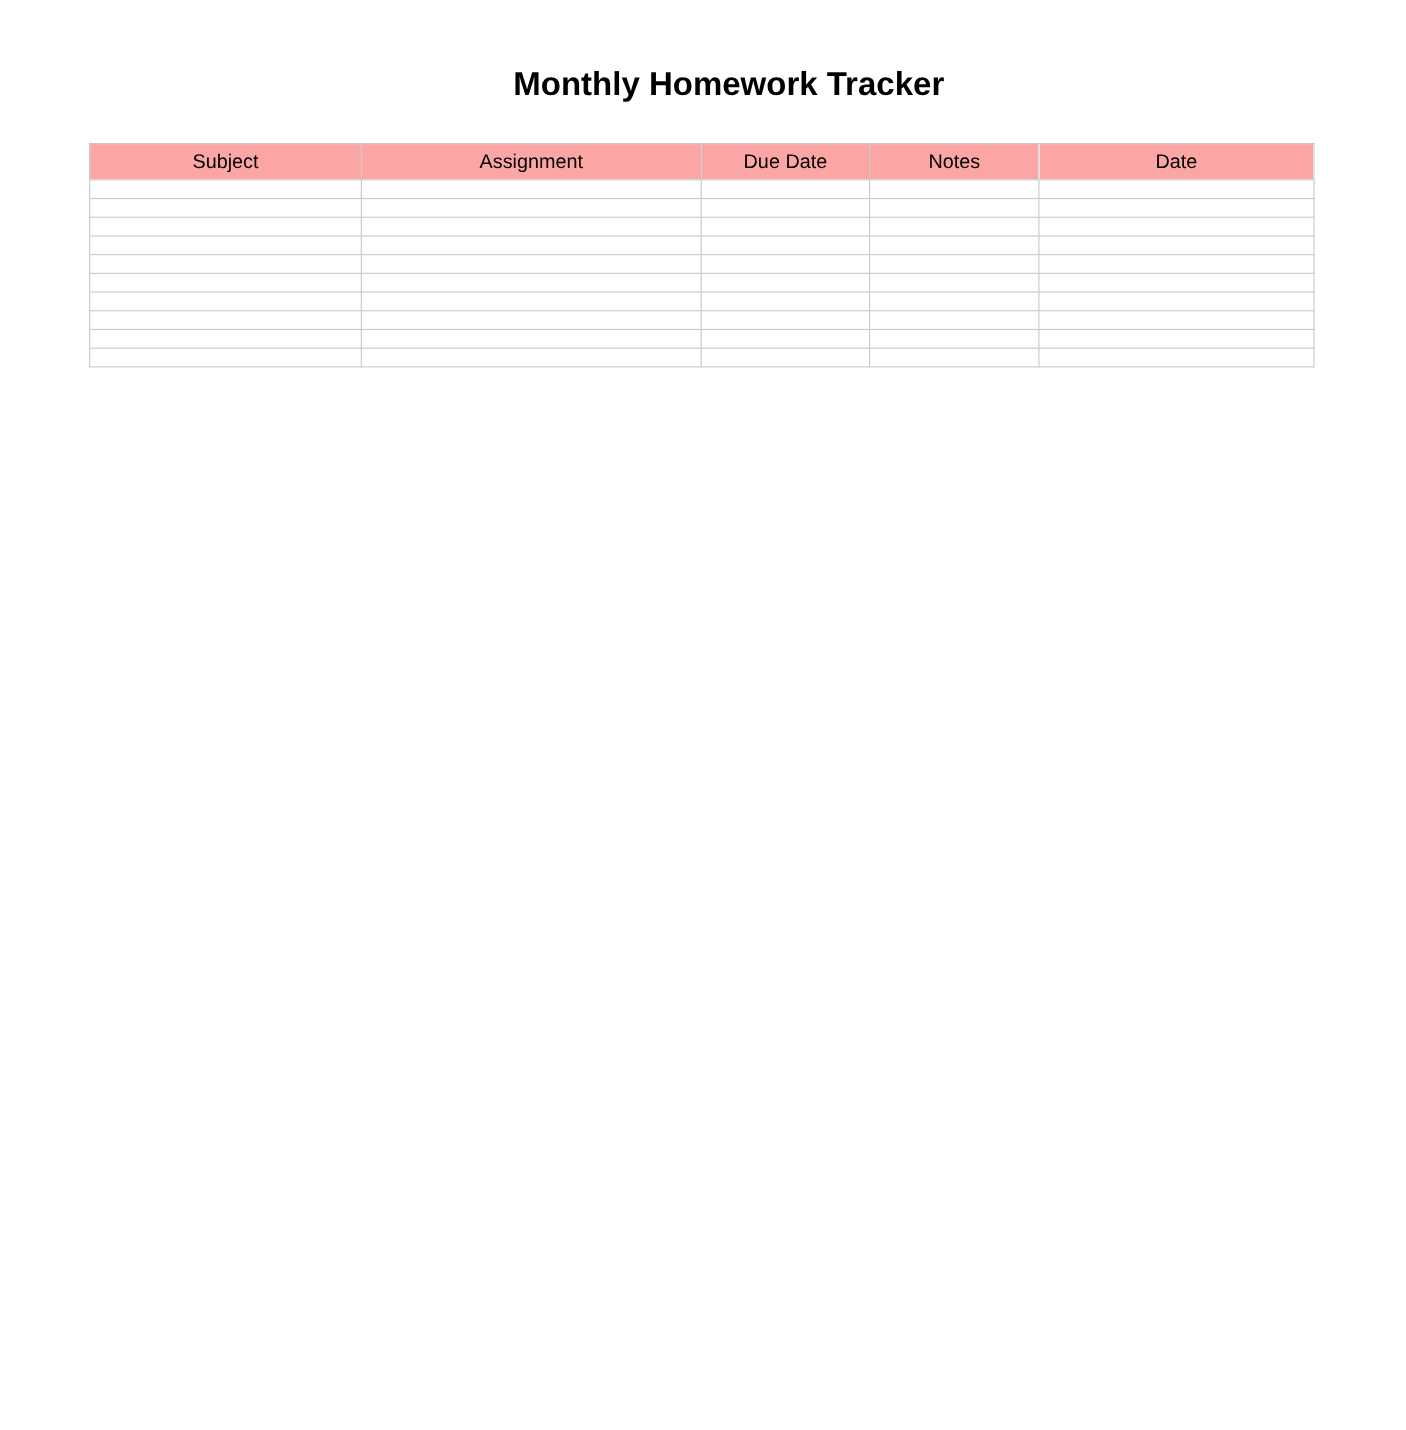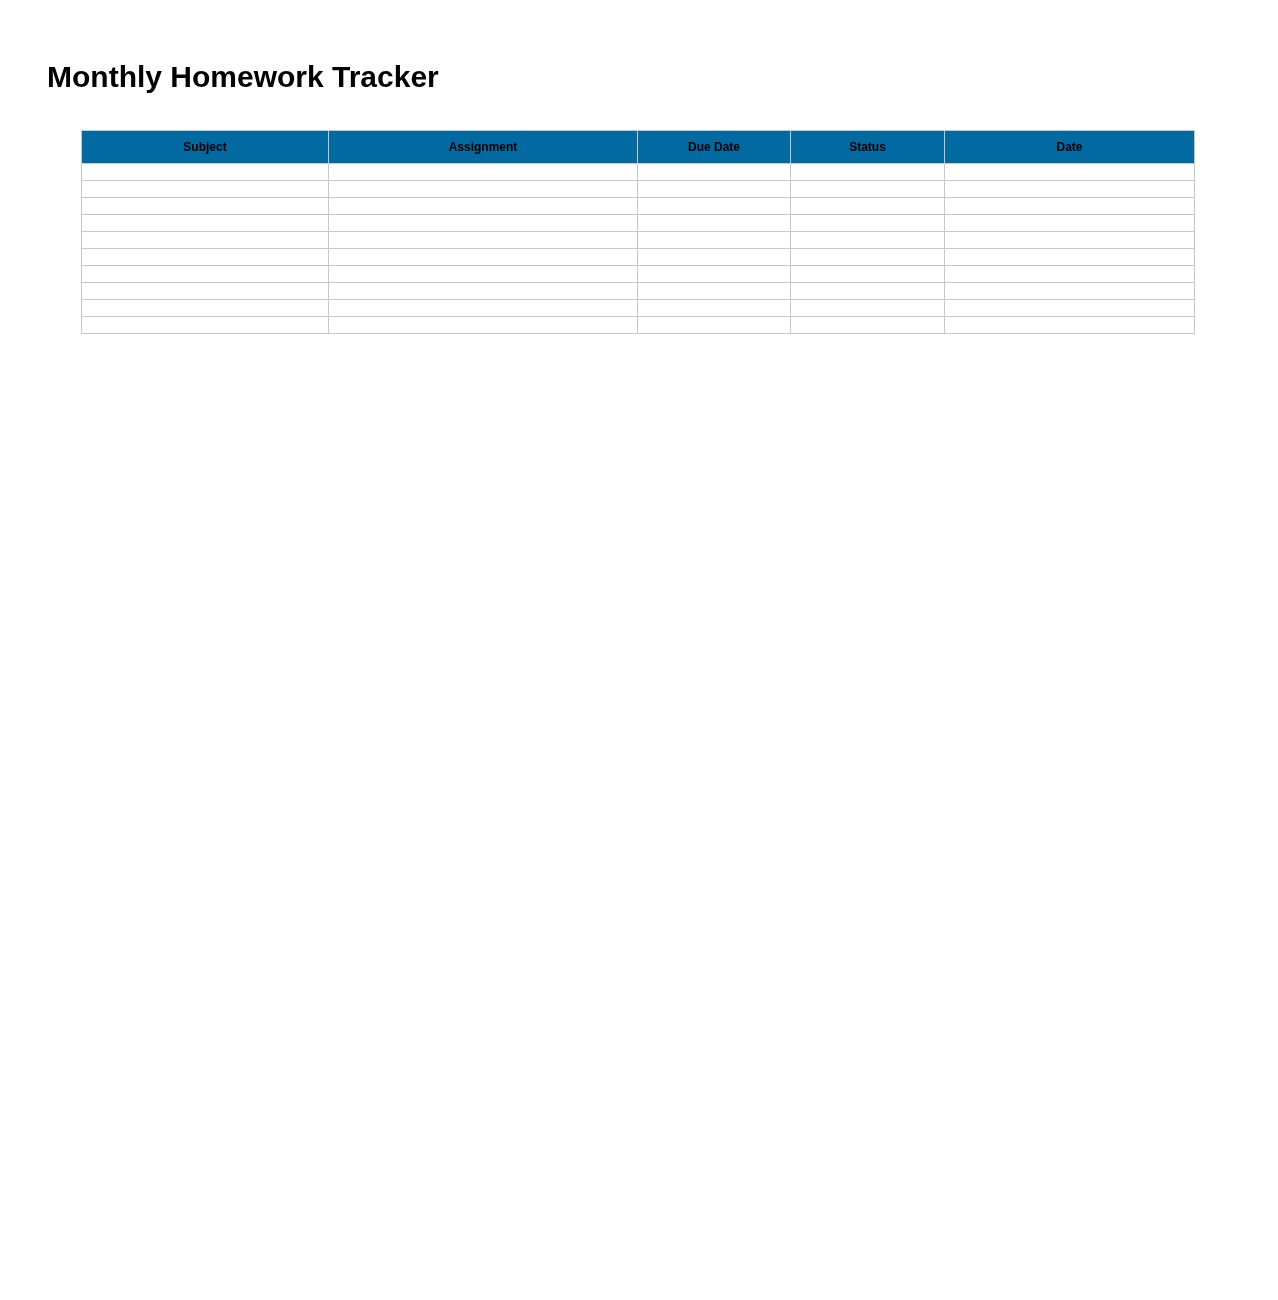--- a/index.html
+++ b/index.html
@@ -12,44 +12,44 @@
     height: 1300px;
     font-family: "Liberation Sans", sans-serif;
     color: #000000;
     overflow: hidden;
   }
   .doc-title {
     margin: 59px 0 0 0;
     font-size: 30px;
     line-height: 35px;
     font-weight: bold;
-    text-align: left;
+    text-align: center;
     color: #000000;
     padding-left: 47px;
   }
   table.tracker {
     border-collapse: collapse;
     table-layout: fixed;
     margin: 36px 0 0 81px;
     width: 1113px;
   }
   table.tracker th,
   table.tracker td {
     border: 1px solid #c8c8c8;
     padding: 0;
     overflow: hidden;
   }
   table.tracker th {
     height: 32px;
-    font-size: 12px;
-    font-weight: bold;
+    font-size: 18px;
+    font-weight: normal;
     text-align: center;
     vertical-align: middle;
     color: #000000;
-    background: #0369a1;
+    background: #fca5a5;
   }
   table.tracker td {
     height: 16px;
     font-size: 12px;
     background: #ffffff;
   }
   col.c-subject    { width: 247px; }
   col.c-assignment { width: 309px; }
   col.c-duedate    { width: 153px; }
   col.c-status     { width: 154px; }
@@ -68,21 +68,21 @@
       <col class="c-assignment">
       <col class="c-duedate">
       <col class="c-status">
       <col class="c-notes">
     </colgroup>
     <thead>
       <tr>
         <th>Subject</th>
         <th>Assignment</th>
         <th>Due Date</th>
-        <th>Status</th>
+        <th>Notes</th>
         <th>Date</th>
       </tr>
     </thead>
     <tbody>
         <tr>
           <td></td>
           <td></td>
           <td></td>
           <td></td>
           <td></td>

